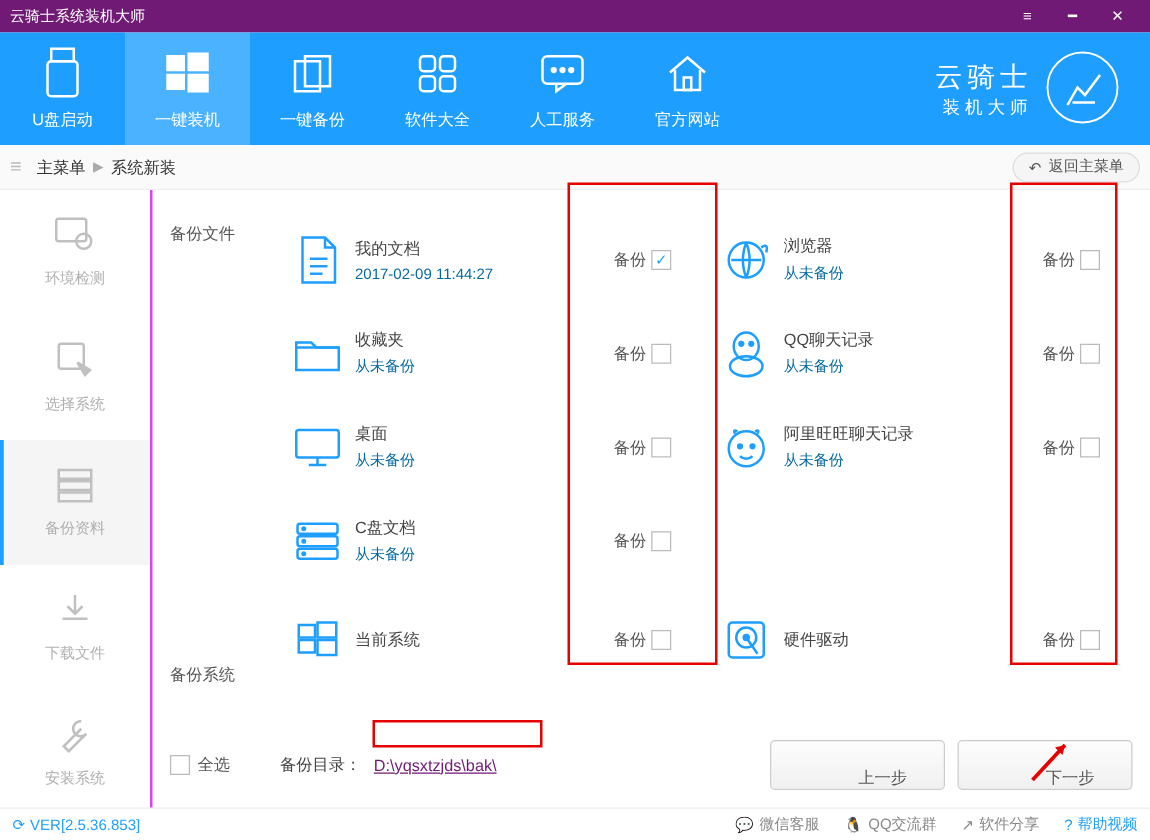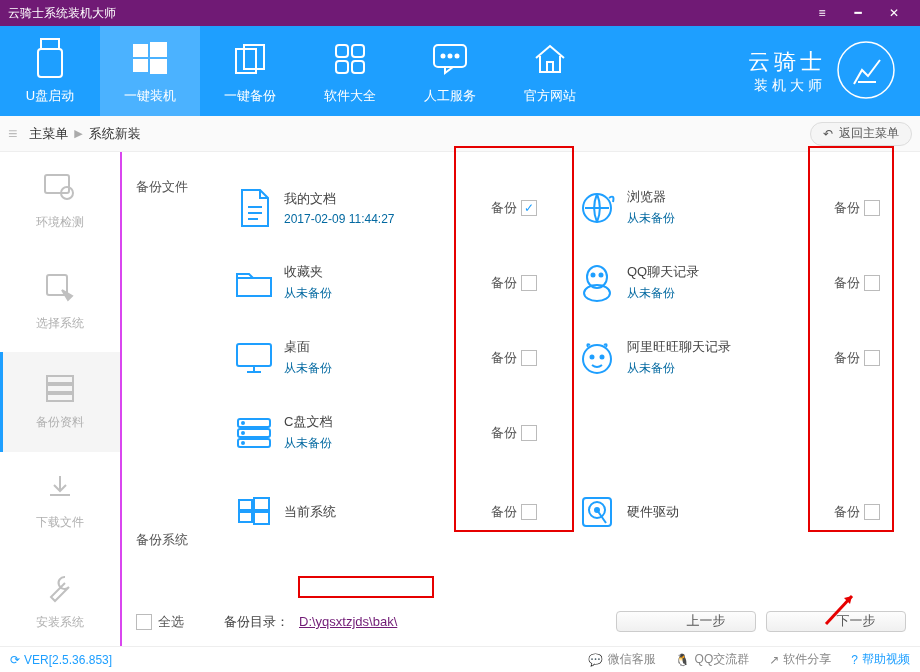--- a/index.html
+++ b/index.html
@@ -37,21 +37,21 @@
   .cell .ficon { width:60px; display:flex; align-items:center; justify-content:center;}
   .cell .finfo { flex:1; display:flex; flex-direction:column; gap:4px;}
   .cell .finfo .ttl { color:#444;}
   .cell .finfo .sub { color:#0369a1; font-size:12px;}
   .cell .chk { display:flex; align-items:center; gap:4px; padding-right:30px; color:#555; font-size:13px;}
   .chkbox { width:16px; height:16px; border:1px solid #bbb; display:inline-flex; align-items:center; justify-content:center; color:#1e9fff; font-size:12px;}
   .sys-row { display:flex; align-items:flex-end; margin-top:4px;}
   .bottom-row { position:absolute; bottom:14px; left:14px; right:14px; display:flex; align-items:center; gap:10px;margin-top:46px;}
   .bottom-row .sel-all { display:flex; align-items:center; gap:6px; color:#555;}
   .bottom-row .pathlink { color:#701a75; text-decoration:underline; font-size:13px;}
-  .bottom-row .bigbtn { margin-left:auto; width:140px; height:21px; border:1px solid #ccc; background:linear-gradient(#fdfdfd,#f0f0f0); border-radius:4px; display:flex; align-items:flex-start; justify-content:center; color:#555; font-size:13px;padding-left:40px;}
+  .bottom-row .bigbtn { margin-left:auto; width:140px; height:40px; border:1px solid #ccc; background:linear-gradient(#fdfdfd,#f0f0f0); border-radius:4px; display:flex; align-items:flex-end; justify-content:center; color:#555; font-size:13px;padding-left:40px;}
   .bottom-row .bigbtn + .bigbtn{ margin-left:10px;}
   
   .footerbar { height:26px; border-top:1px solid #eee; display:flex; align-items:center; padding:0 10px; font-size:12px;}
   .footerbar .ver { color:#1e9fff; display:flex; align-items:center; gap:4px;}
   .footerbar .links { margin-left:auto; display:flex; gap:20px;}
   .footerbar .lnk { display:flex; align-items:center; gap:4px; color:#888;}
   
   .overlay { position:absolute; pointer-events:none; }
   .redbox { border:2px solid #e60000; }
 </style>

